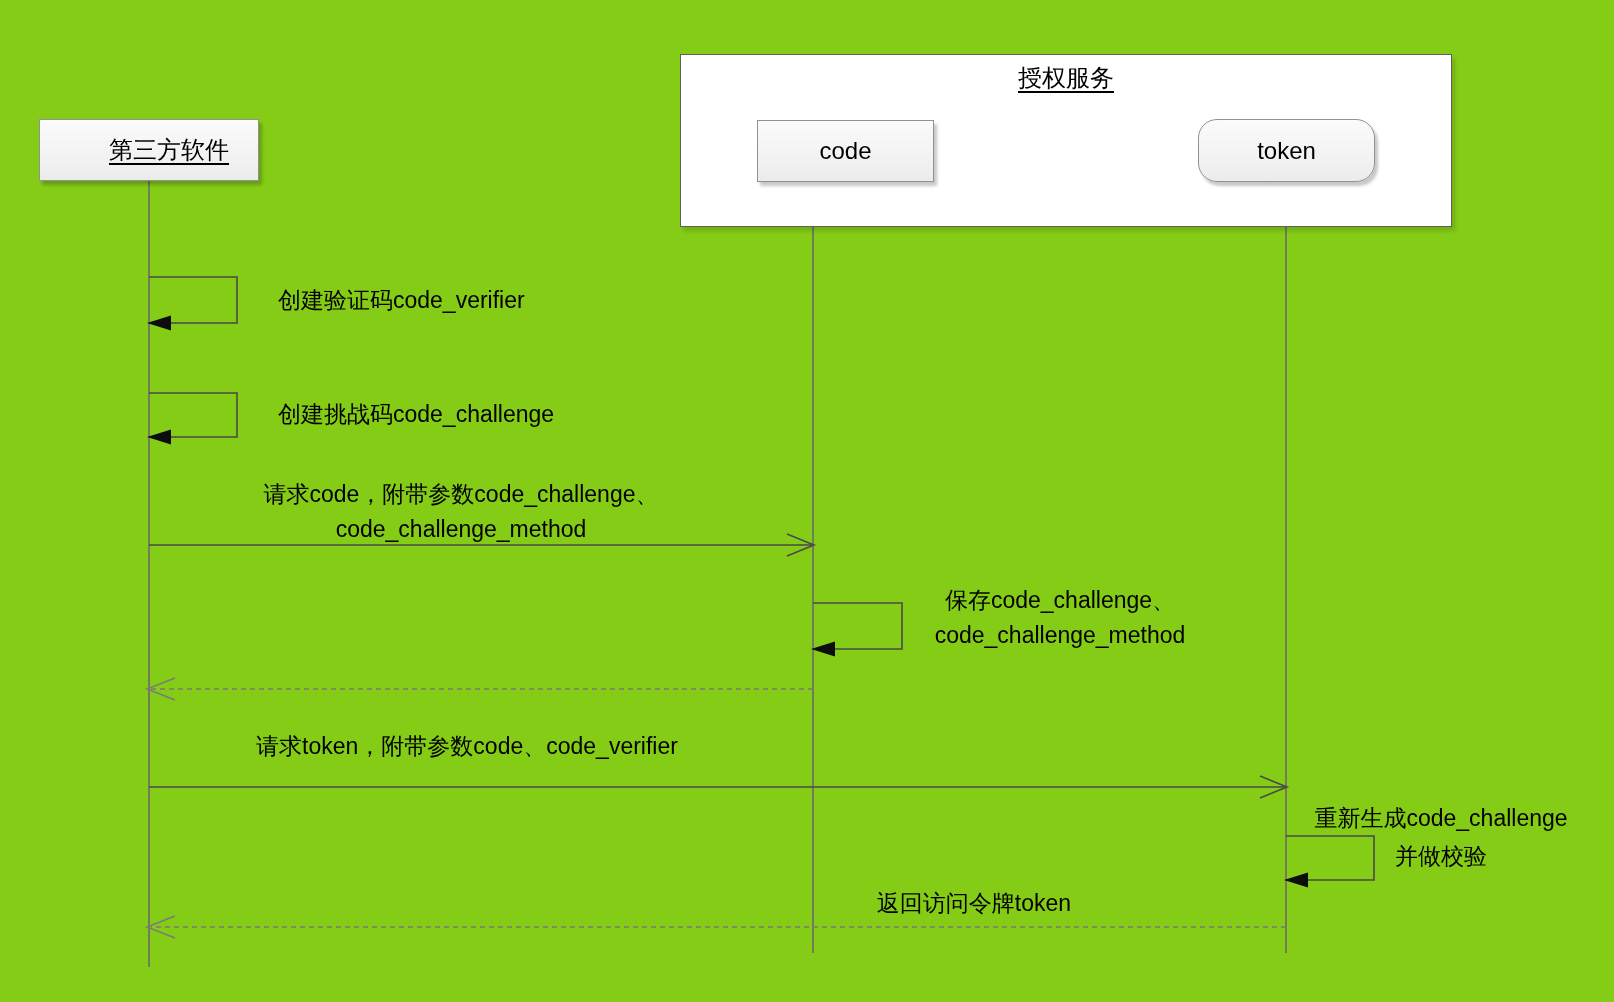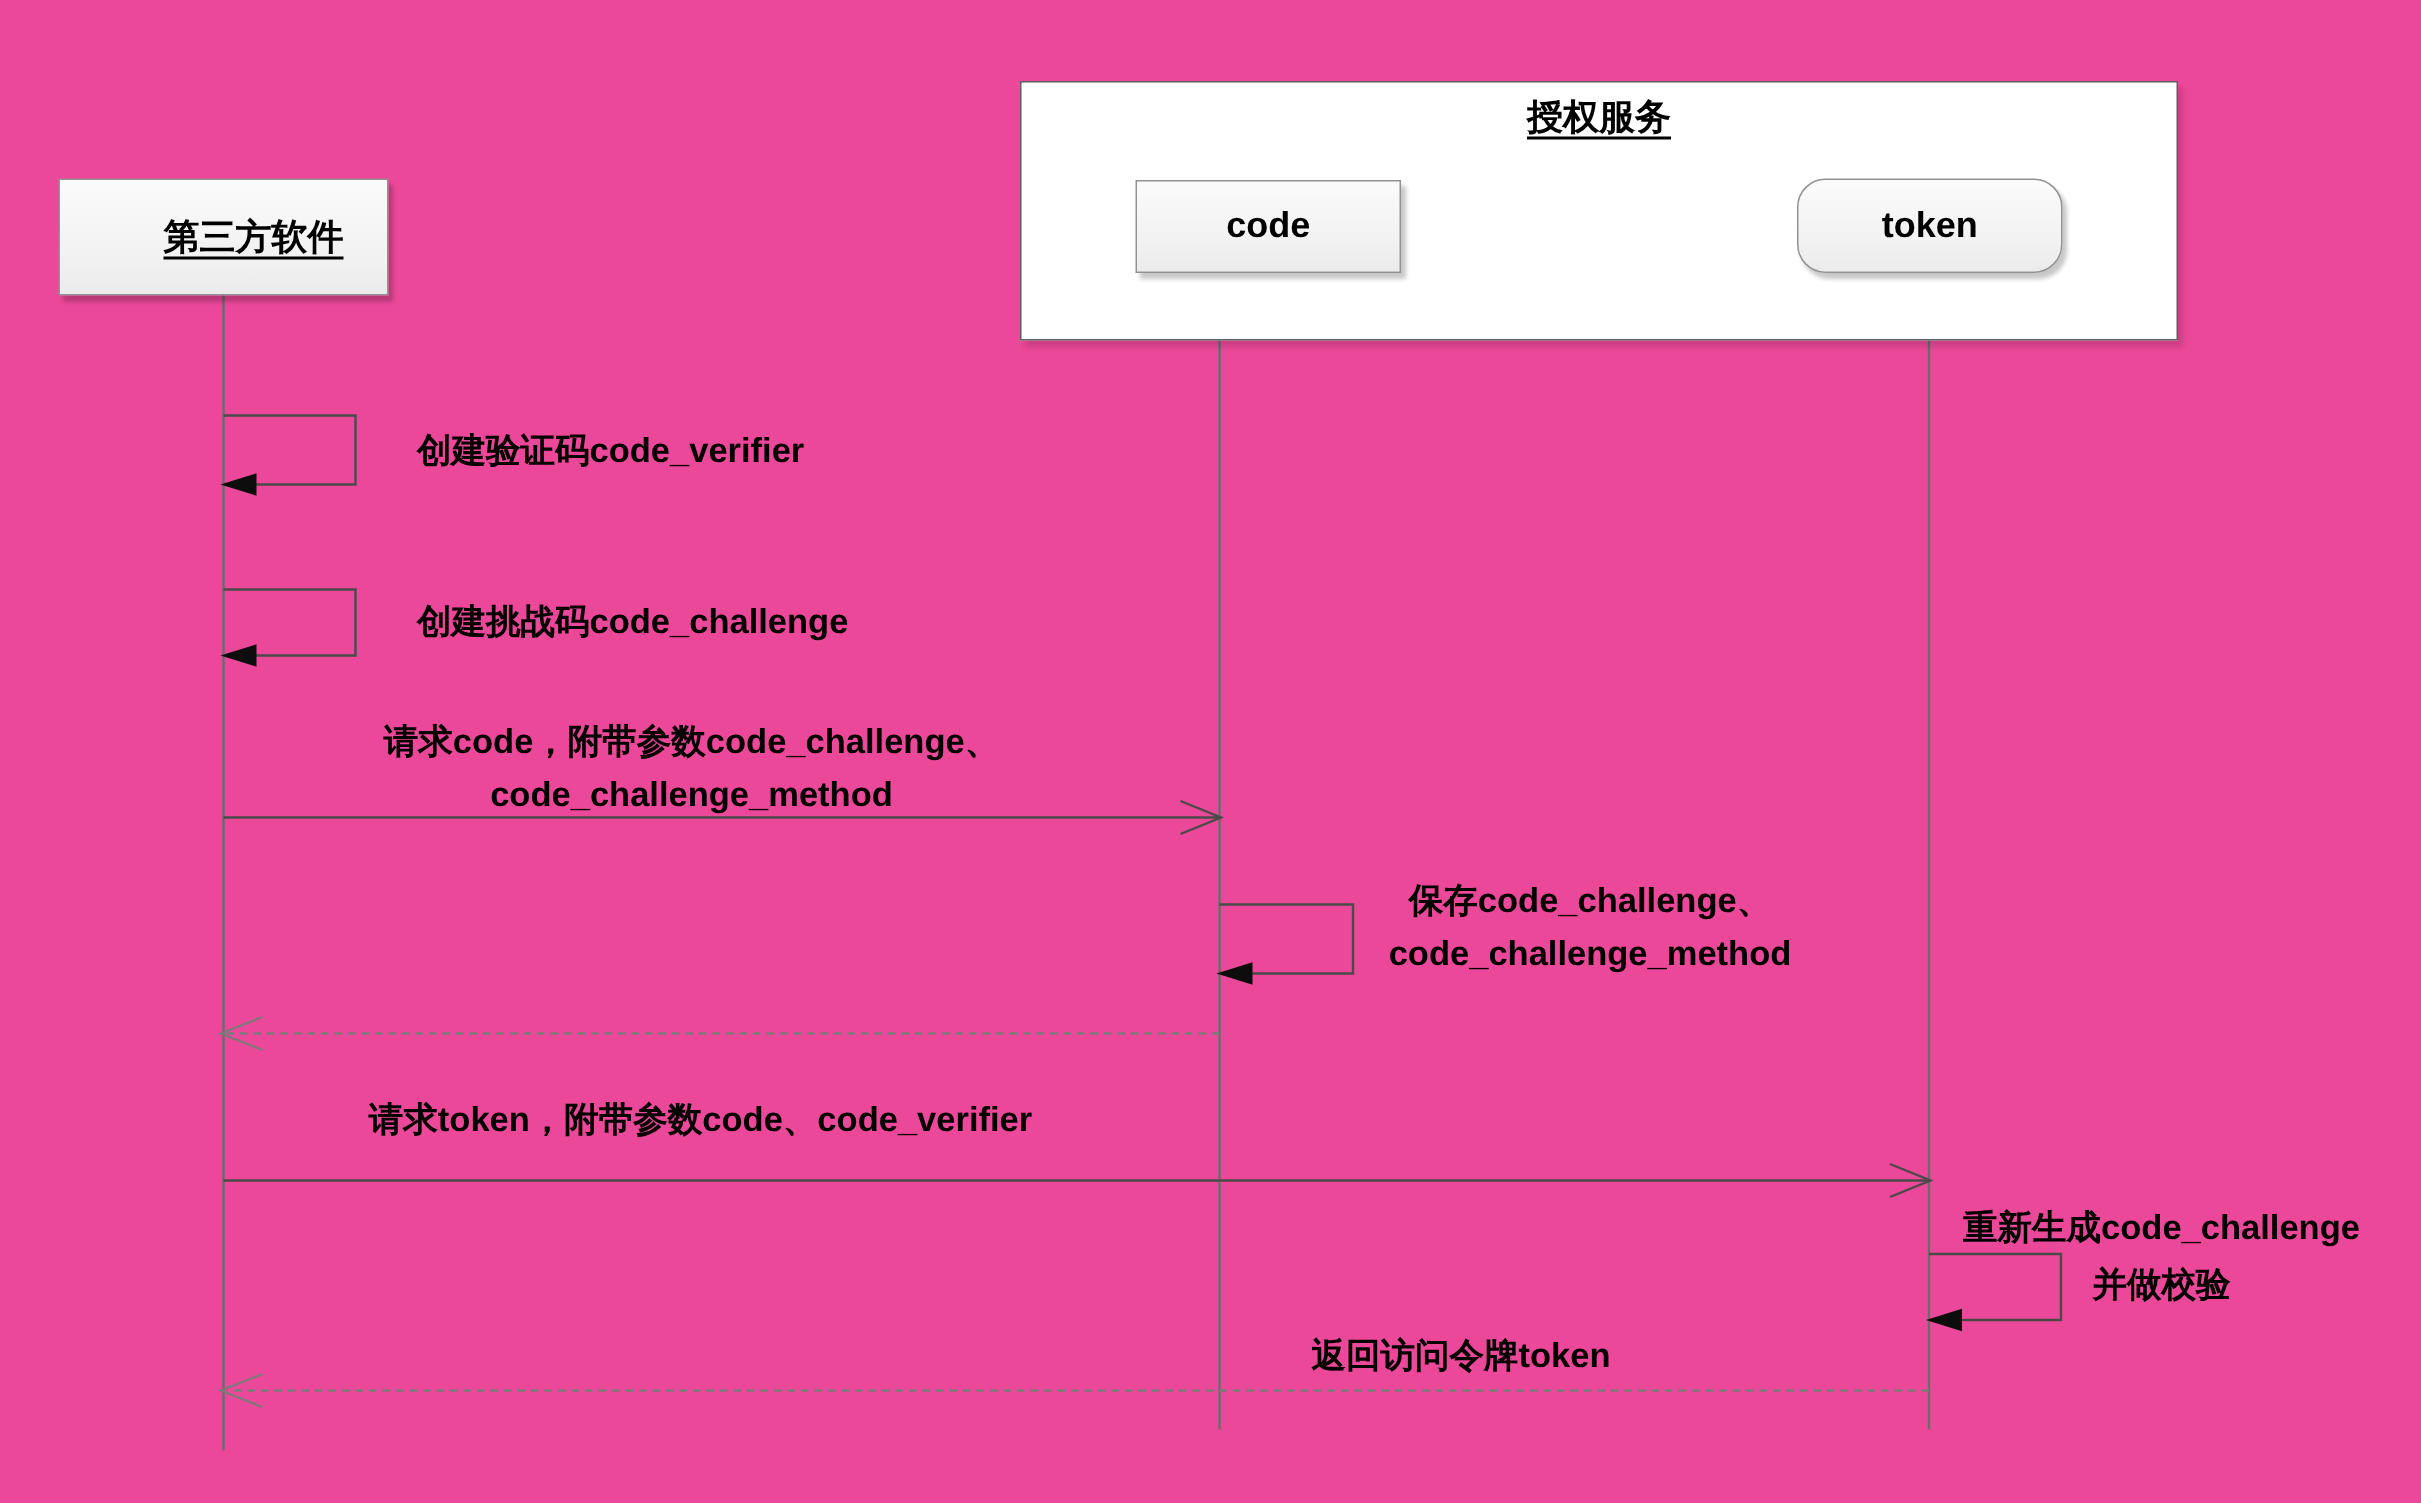--- a/index.html
+++ b/index.html
@@ -1,24 +1,23 @@
 <!DOCTYPE html>
 <html><head>
 <meta charset="utf-8">
 <style>
   html, body { margin: 0; padding: 0; background: #ffffff; }
   .canvas {
     position: relative;
     width: 1614px;
     height: 1002px;
-    background: #ec4899;
+    background: #84cc16;
     font-family: "Liberation Sans", "DejaVu Sans", sans-serif;
     color: #000;
     overflow: hidden;
-    font-weight: bold;
   }
   svg.wires { position: absolute; left: 0; top: 0; width: 1614px; height: 1002px; }
 
   .pbox {
     position: absolute;
     display: flex;
     align-items: center;
     justify-content: center;
     background: linear-gradient(180deg, #fbfbfb 0%, #f1f1f1 70%, #ebebeb 100%);
     border: 1.5px solid #919191;
@@ -83,21 +82,21 @@
     <path d="M1286,836 H1374 V880 H1290" fill="none" stroke="#4a4a4a" stroke-width="1.6"></path>
     <path d="M1284,880 L1308,872.5 L1308,887.5 Z" fill="#0d0d0d"></path>
 
     <line x1="1286" y1="927" x2="151" y2="927" stroke="#7a7a7a" stroke-width="1.6" stroke-dasharray="5 4"></line>
     <path d="M175,916 L147,927 L175,938" fill="none" stroke="#7a7a7a" stroke-width="1.4"></path>
   </svg>
 
   <div class="frame" style="left:680px; top:54px; width:772px; height:173px;"></div>
   <div class="frame-title" style="left:680px; top:62px; width:772px;">授权服务</div>
 
-  <div class="pbox" style="left:39px; top:119px; width:220px; height:78px;padding-left:40px;">
+  <div class="pbox" style="left:39px; top:119px; width:220px; height:62px;padding-left:40px;">
     <span class="u">第三方软件</span>
   </div>
 
   <div class="pbox" style="left:725px; top:120px; width:177px; height:62px;margin-left:32px;">
     <span>code</span>
   </div>
 
   <div class="pbox" style="left:1198px; top:119px; width:177px; height:63px;border-radius:19px;">
     <span>token</span>
   </div>

